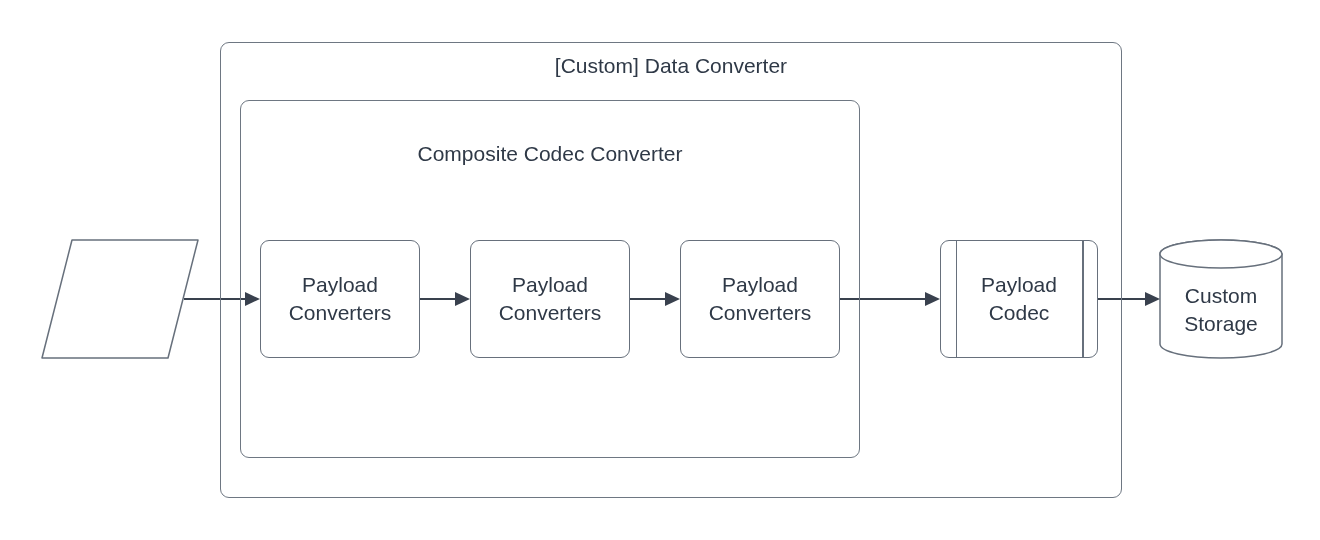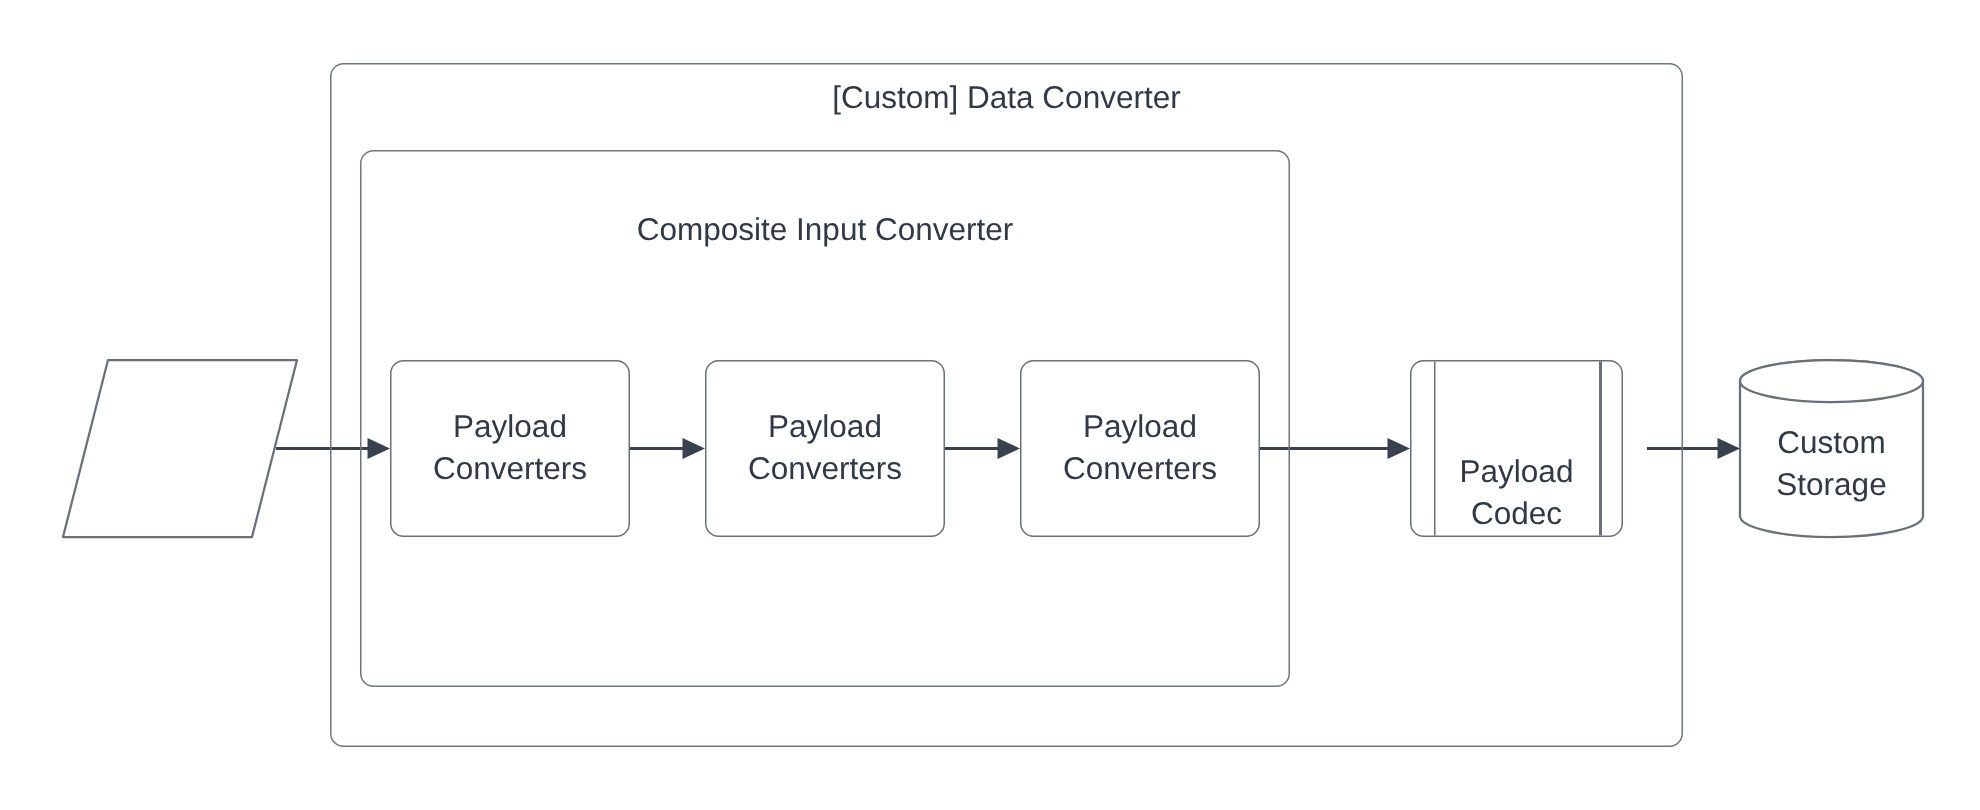--- a/index.html
+++ b/index.html
@@ -69,21 +69,21 @@
     background: var(--background);
     display: flex;
     align-items: center;
     justify-content: center;
     text-align: center;
   }
   .node-box .node-label { width: 124px; }
   .box-1 { left: 260px; }
   .box-2 { left: 470px; }
   .box-3 { left: 680px; }
-  .codec-box { left: 940px; width: 142px; align-items: flex-end; }
+  .codec-box { left: 940px; width: 158px; }
   .codec-bar {
     position: absolute;
     top: 0;
     bottom: 0;
     width: 1.5px;
     background: var(--shape-stroke);
   }
   .codec-bar-left { left: 14.5px; }
   .codec-bar-right { right: 13.5px; }
   .codec-box .node-label { width: 100px; }
@@ -133,21 +133,21 @@
       <line class="arrow-line" x1="1098" y1="299" x2="1146" y2="299"></line>
       <polygon class="arrow-head" points="1160,299 1145,292 1145,306"></polygon>
     </g>
   </svg>
 
   <div class="container-box outer-container">
     <div class="container-title">[Custom] Data Converter</div>
   </div>
 
   <div class="container-box inner-container">
-    <div class="container-title">Composite Input Converter</div>
+    <div class="container-title">Composite Codec Converter</div>
   </div>
 
   <div class="node-box box-1">
     <div class="node-label">Payload Converters</div>
   </div>
   <div class="node-box box-2">
     <div class="node-label">Payload Converters</div>
   </div>
   <div class="node-box box-3">
     <div class="node-label">Payload Converters</div>

